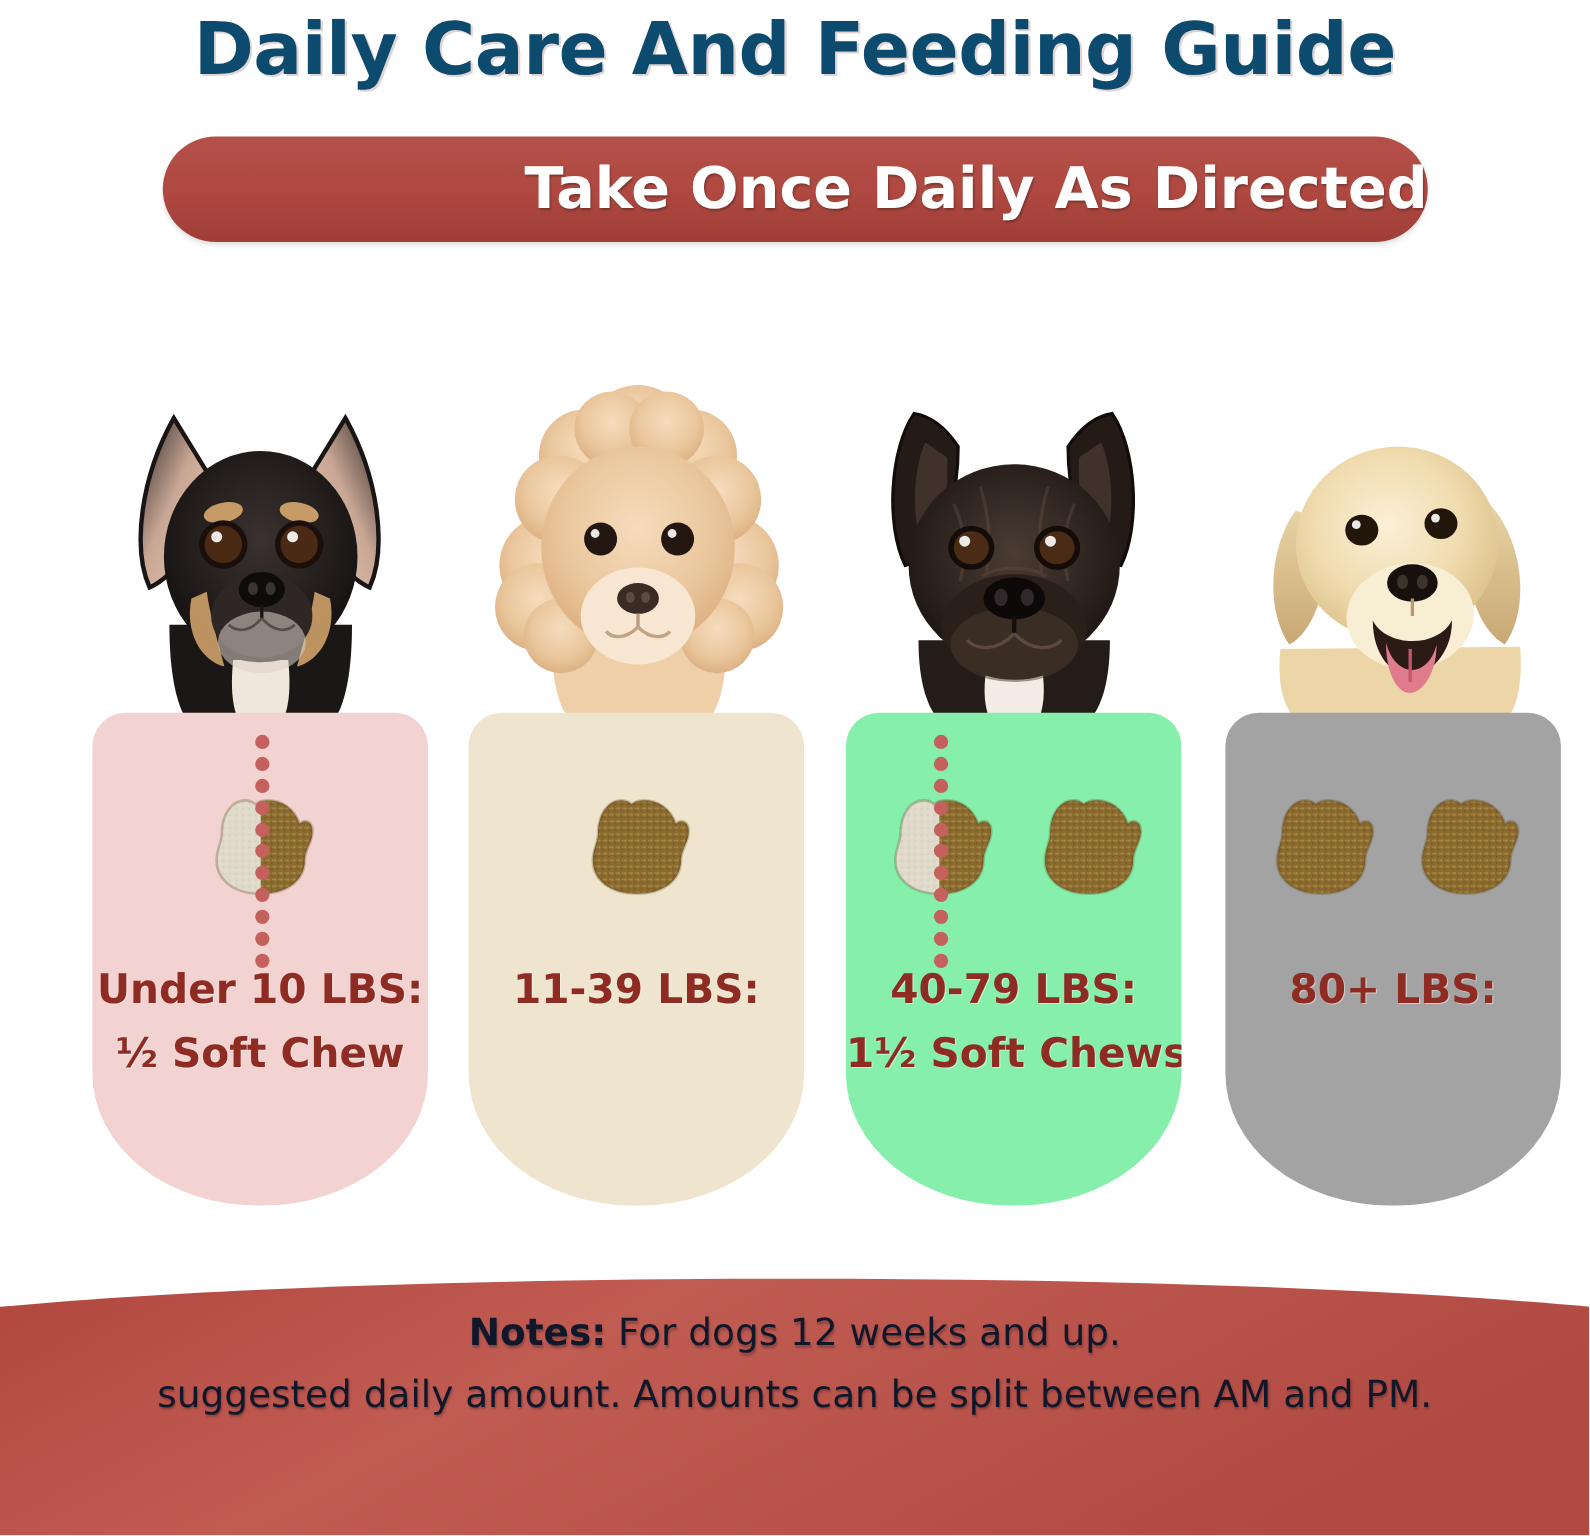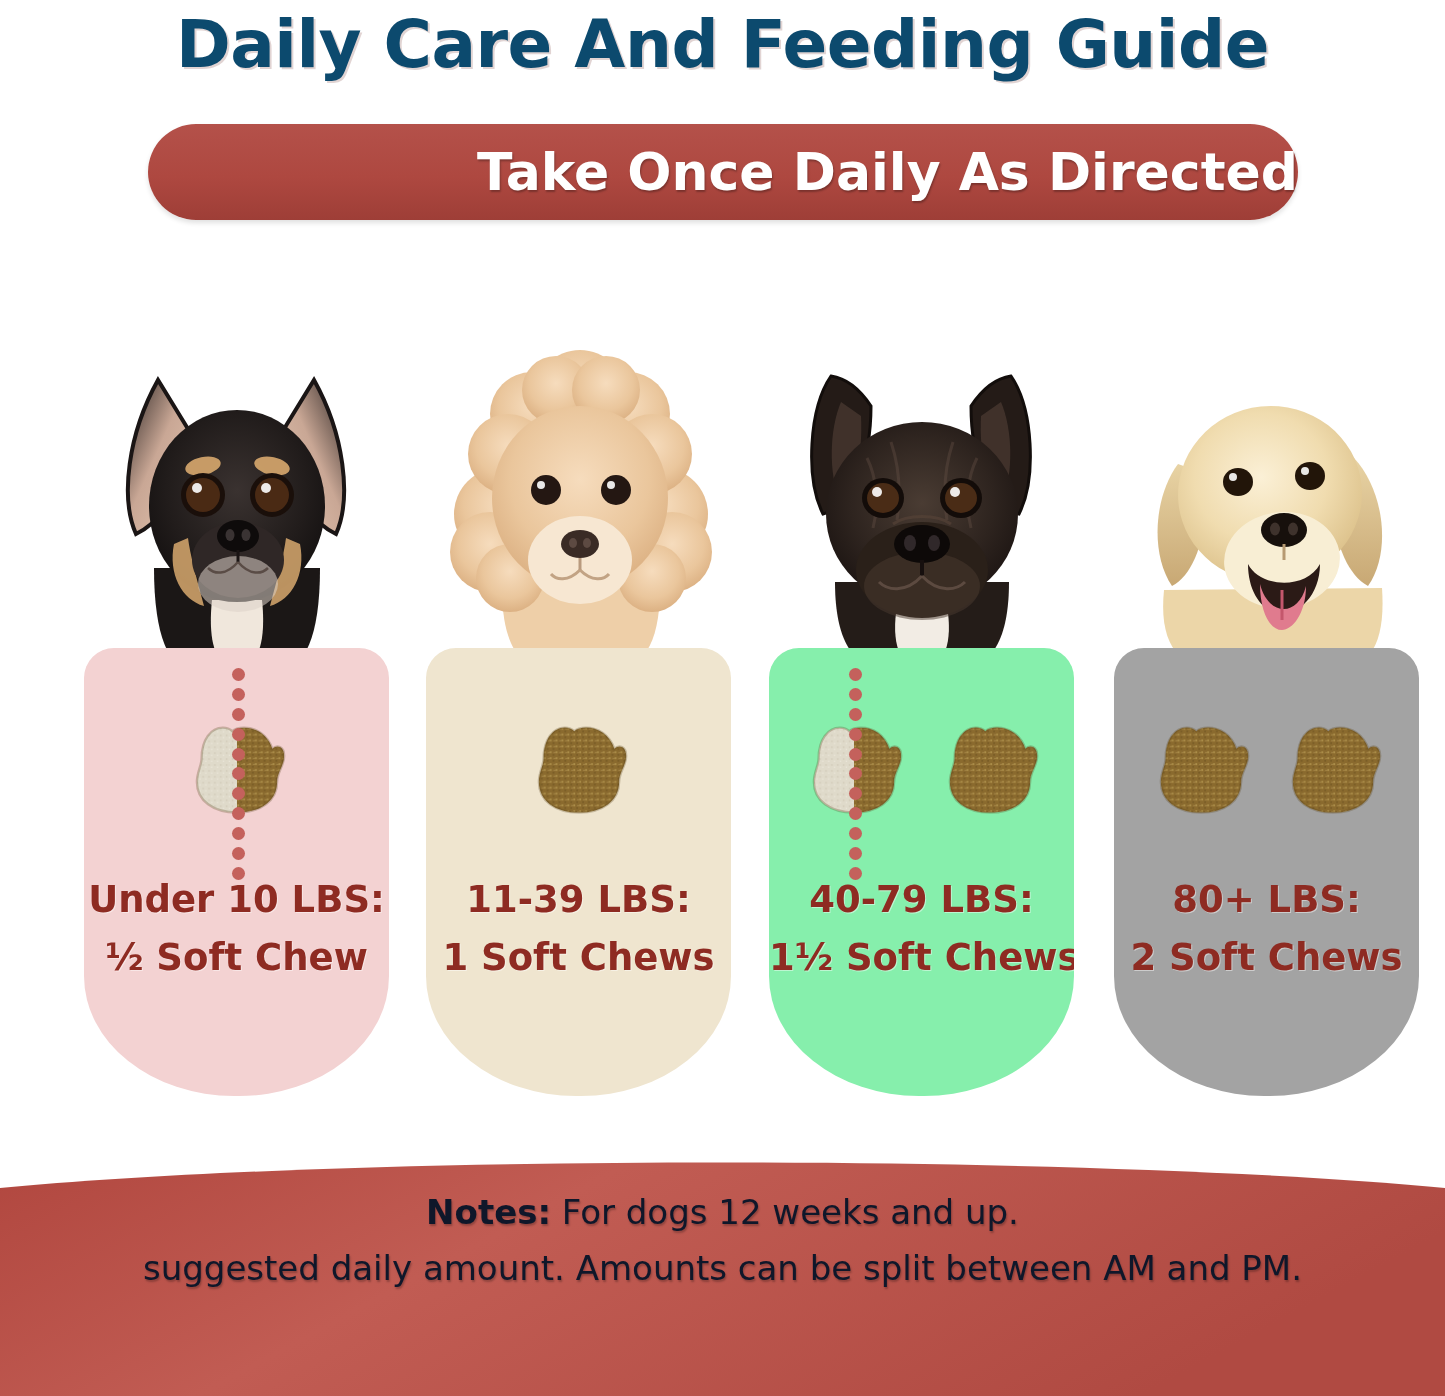--- a/index.html
+++ b/index.html
@@ -352,21 +352,20 @@
                 <circle cx="1" cy="1" r="0.9" fill="#b89a52" opacity="0.75"></circle>
                 <circle cx="3.4" cy="3.2" r="0.7" fill="#6b5020" opacity="0.8"></circle>
                 <circle cx="4.2" cy="1.1" r="0.55" fill="#d3b878" opacity="0.6"></circle>
               </pattern>
             </defs>
             <path d="M20 46 C20 30 28 20 38 20 C41 20 44 21 46 23 C48 21 52 20 56 20 C66 20 76 26 80 38 C84 34 90 36 90 44 C90 52 84 58 84 66 C84 82 70 92 50 92 C30 92 16 82 16 66 C16 58 20 52 20 46 Z" fill="url(#speck1)" stroke="rgba(90,70,30,0.28)" stroke-width="2"></path>
           </svg>
         </div>
       </div>
       <div class="card-label label-weight">11-39 LBS:</div>
-      <div class="card-label label-dose">1 Soft Chews</div>
     </div>
   </div>
 
   <div class="col col-2">
     <div class="dog-photo">
       <svg width="350" height="330" viewBox="0 0 350 330">
         <defs>
           <radialGradient id="frbFace" cx="50%" cy="44%" r="62%">
             <stop offset="0%" stop-color="#4a3c33"></stop>
             <stop offset="60%" stop-color="#2e241f"></stop>
@@ -534,21 +533,20 @@
                 <circle cx="1" cy="1" r="0.9" fill="#b89a52" opacity="0.75"></circle>
                 <circle cx="3.4" cy="3.2" r="0.7" fill="#6b5020" opacity="0.8"></circle>
                 <circle cx="4.2" cy="1.1" r="0.55" fill="#d3b878" opacity="0.6"></circle>
               </pattern>
             </defs>
             <path d="M20 46 C20 30 28 20 38 20 C41 20 44 21 46 23 C48 21 52 20 56 20 C66 20 76 26 80 38 C84 34 90 36 90 44 C90 52 84 58 84 66 C84 82 70 92 50 92 C30 92 16 82 16 66 C16 58 20 52 20 46 Z" fill="url(#speck3b)" stroke="rgba(90,70,30,0.28)" stroke-width="2"></path>
           </svg>
         </div>
       </div>
       <div class="card-label label-weight">80+ LBS:</div>
-      <div class="card-label label-dose">2 Soft Chews</div>
     </div>
   </div>
 
 </div>
 
 <div class="footer">
   <svg class="footer-bg" width="1445" height="246" viewBox="0 0 1445 246" preserveAspectRatio="none">
     <defs>
       <linearGradient id="footGrad" x1="0" y1="0" x2="1" y2="0.3">
         <stop offset="0%" stop-color="#B1473F"></stop>

